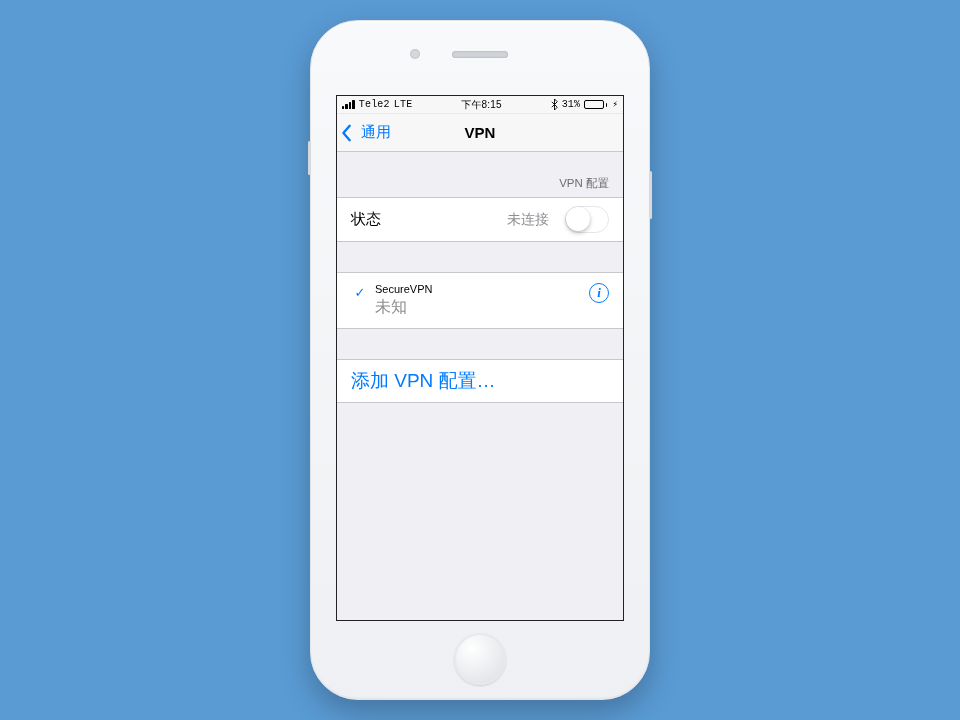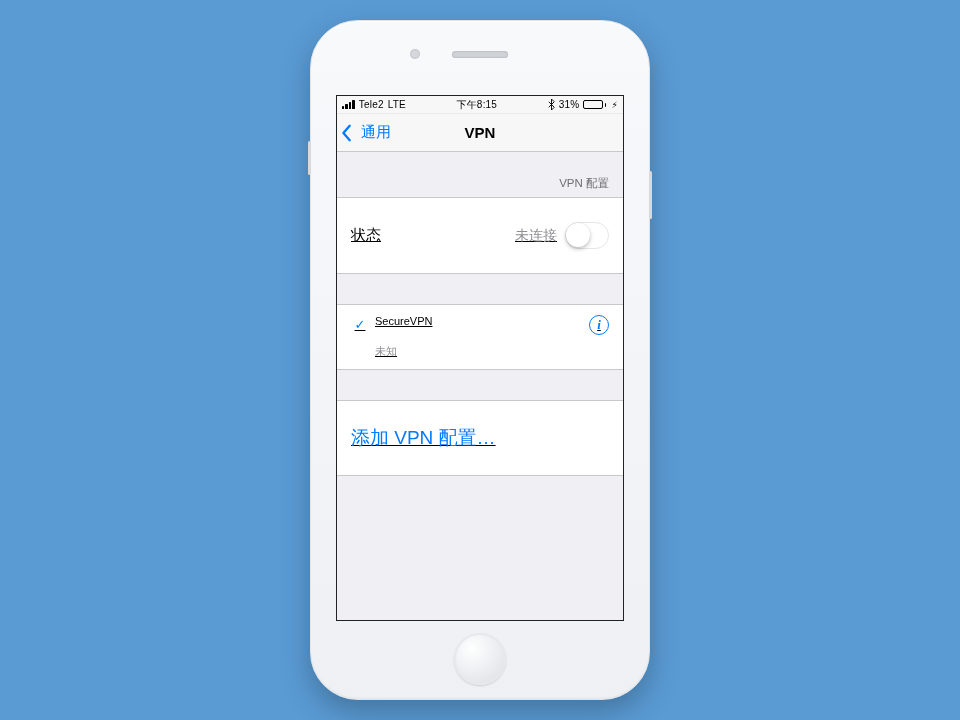--- a/index.html
+++ b/index.html
@@ -46,21 +46,21 @@
       overflow: hidden;
       font-size: 13px; color:#000;
     }
     
     .status-bar {
       height: 18px; background: #f7f7f8;
       display:flex; align-items:center; justify-content:space-between;
       padding: 0 5px; font-size: 10px; font-weight:500; letter-spacing:.2px;
       border-bottom: 0.5px solid rgba(0,0,0,.05);
     }
-    .sb-left, .sb-right { display:flex; align-items:center; gap:4px; }
+    .sb-left, .sb-right { display:flex; align-items:center; gap:4px;font-family:Liberation Mono, monospace; }
     .signal { display:flex; align-items:flex-end; gap:1.2px; }
     .signal i { width:2.3px; background:#000; display:block; border-radius:.6px; }
     .signal i:nth-child(1){height:3px} .signal i:nth-child(2){height:5px}
     .signal i:nth-child(3){height:7px} .signal i:nth-child(4){height:9px}
     .battery { display:flex; align-items:center; gap:1.5px; }
     .bat-body { width:20px; height:9px; border:1px solid #000; border-radius:2px; position:relative; padding:1px; }
     .bat-fill { height:100%; width:31%; background:#4cd964; border-radius:.8px; }
     .bat-cap { width:1.6px; height:4px; background:#000; border-radius:0 1px 1px 0; }
     .bolt { font-size:9px; margin-left:1px; }
     
@@ -76,42 +76,42 @@
       gap:8px; cursor:pointer;
     }
     .chev-left { stroke:#007aff; stroke-width:2.6; fill:none; stroke-linecap:round; stroke-linejoin:round; }
     .nav-title { font-size:15px; font-weight:700; }
     
     .content { height: calc(100% - 56px); overflow:auto; }
     .section-header { padding: 24px 14px 6px 14px; font-size:11.5px; color:#6d6d72;text-align:right; }
     .cell-group { background:#fff; border-top:.5px solid #c8c7cc; border-bottom:.5px solid #c8c7cc; }
     .gap { height:30px; }
     .cell {
-      min-height:40px; padding: 24px 14px;
-      display:flex; align-items:center;text-decoration:underline;
+      min-height:40px; padding: 8px 14px;
+      display:flex; align-items:center;
     }
     .cell .title { font-size:15px; color:#000; }
     .cell .spacer { flex:1; }
-    .cell .value { font-size:14px; color:#8e8e93; margin-right:8px; }
+    .cell .value { font-size:14px; color:#8e8e93; margin-right:16px; }
     
     .toggle {
       width:44px; height:27px; background:#fff; border-radius:14px;
       border:1.5px solid #e5e5ea; position:relative; cursor:pointer;
     }
     .toggle .knob {
       position:absolute; left:0; top:0; width:24px; height:24px;
       background:#fff; border-radius:50%;
       box-shadow: 0 2px 4px rgba(0,0,0,.25), 0 0 0 .5px rgba(0,0,0,.04);
     }
     
     .vpn-row { align-items:flex-start; padding-top:10px; padding-bottom:10px; }
     .check { color:#007aff; width:18px; display:flex; justify-content:center; padding-top:2px; }
     .vpn-text { margin-left:6px; }
     .vpn-name { font-size:11px; color:#000; line-height:1.2; }
-    .vpn-sub { font-size:11px; color:#8e8e93; margin-top:16px; }
+    .vpn-sub { font-size:16px; color:#8e8e93; margin-top:1px; }
     .info-btn { color:#007aff; cursor:pointer; }
     .info-circle { width:20px; height:20px; border:1.4px solid #007aff; border-radius:50%;
       display:flex; align-items:center; justify-content:center;
       font-family: Georgia, 'Times New Roman', serif; font-style:italic; font-weight:600;
       font-size:13px; }
     
     .add-cell .title { color:#007aff; font-size:19px; }
   </style>
 </head>
 <body>

